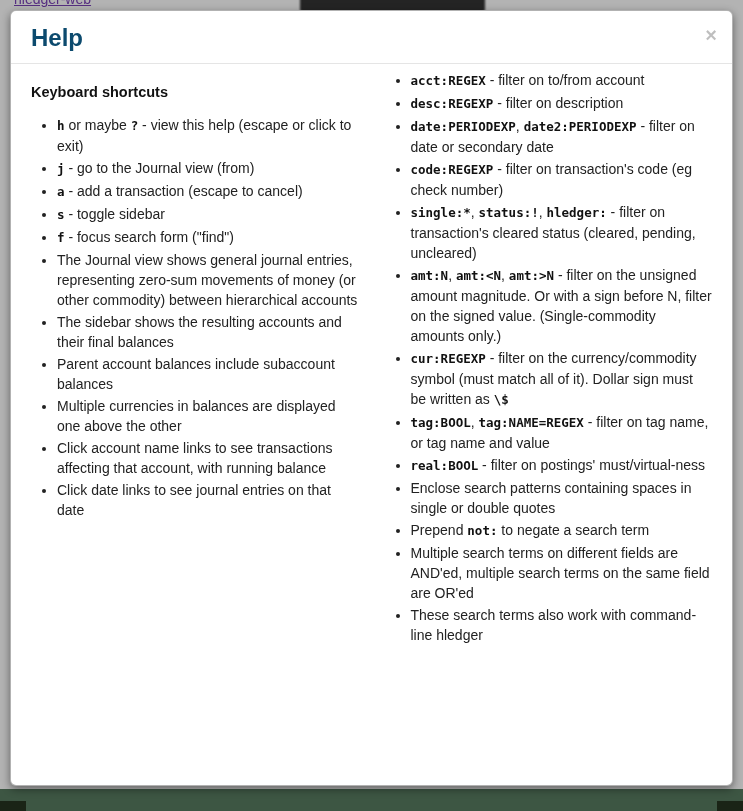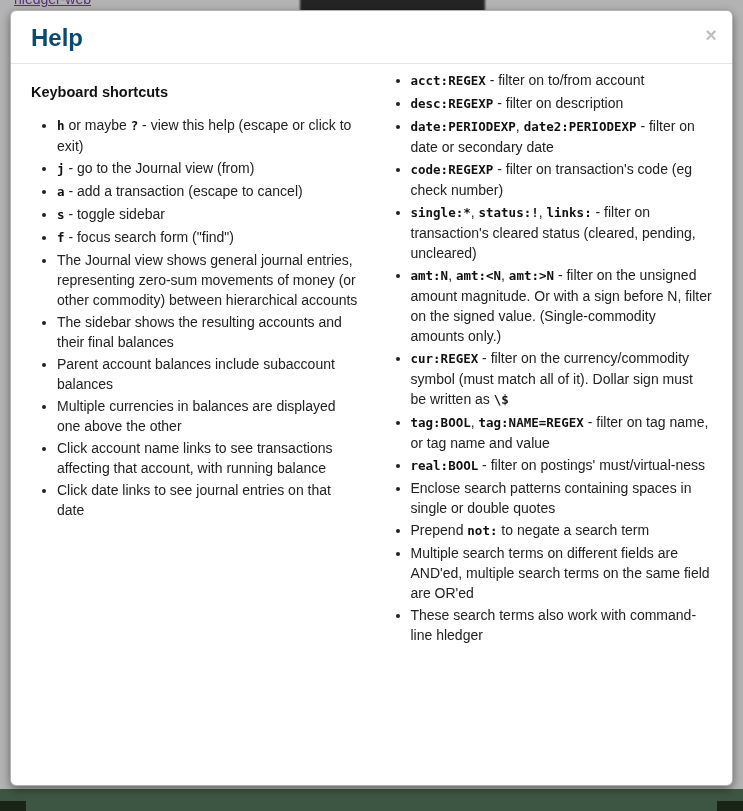--- a/index.html
+++ b/index.html
@@ -115,23 +115,23 @@
           <li><span>Click account name links to see transactions affecting that account, with running balance</span></li>
           <li><span>Click date links to see journal entries on that date</span></li>
         </ul>
       </div>
     <div class="help-col" id="col-right">
         <ul class="help-list">
           <li><code>acct:REGEX</code><span> - filter on to/from account</span></li>
           <li><code>desc:REGEXP</code><span> - filter on description</span></li>
           <li><code>date:PERIODEXP</code><span>, </span><code>date2:PERIODEXP</code><span> - filter on date or secondary date</span></li>
           <li><code>code:REGEXP</code><span> - filter on transaction's code (eg check number)</span></li>
-          <li><code>single:*</code><span>, </span><code>status:!</code><span>, </span><code>links:</code><span> - filter on transaction's cleared status (cleared, pending, uncleared)</span></li>
+          <li><code>single:*</code><span>, </span><code>status:!</code><span>, </span><code>hledger:</code><span> - filter on transaction's cleared status (cleared, pending, uncleared)</span></li>
           <li><code>amt:N</code><span>, </span><code>amt:&lt;N</code><span>, </span><code>amt:&gt;N</code><span> - filter on the unsigned amount magnitude. Or with a sign before N, filter on the signed value. (Single-commodity amounts only.)</span></li>
-          <li><code>cur:REGEX</code><span> - filter on the currency/commodity symbol (must match all of it). Dollar sign must be written as </span><code>\$</code></li>
+          <li><code>cur:REGEXP</code><span> - filter on the currency/commodity symbol (must match all of it). Dollar sign must be written as </span><code>\$</code></li>
           <li><code>tag:BOOL</code><span>, </span><code>tag:NAME=REGEX</code><span> - filter on tag name, or tag name and value</span></li>
           <li><code>real:BOOL</code><span> - filter on postings' must/virtual-ness</span></li>
           <li><span>Enclose search patterns containing spaces in single or double quotes</span></li>
           <li><span>Prepend </span><code>not:</code><span> to negate a search term</span></li>
           <li><span>Multiple search terms on different fields are AND'ed, multiple search terms on the same field are OR'ed</span></li>
           <li><span>These search terms also work with command-line hledger</span></li>
         </ul>
       </div>
   </div>
 </div>

